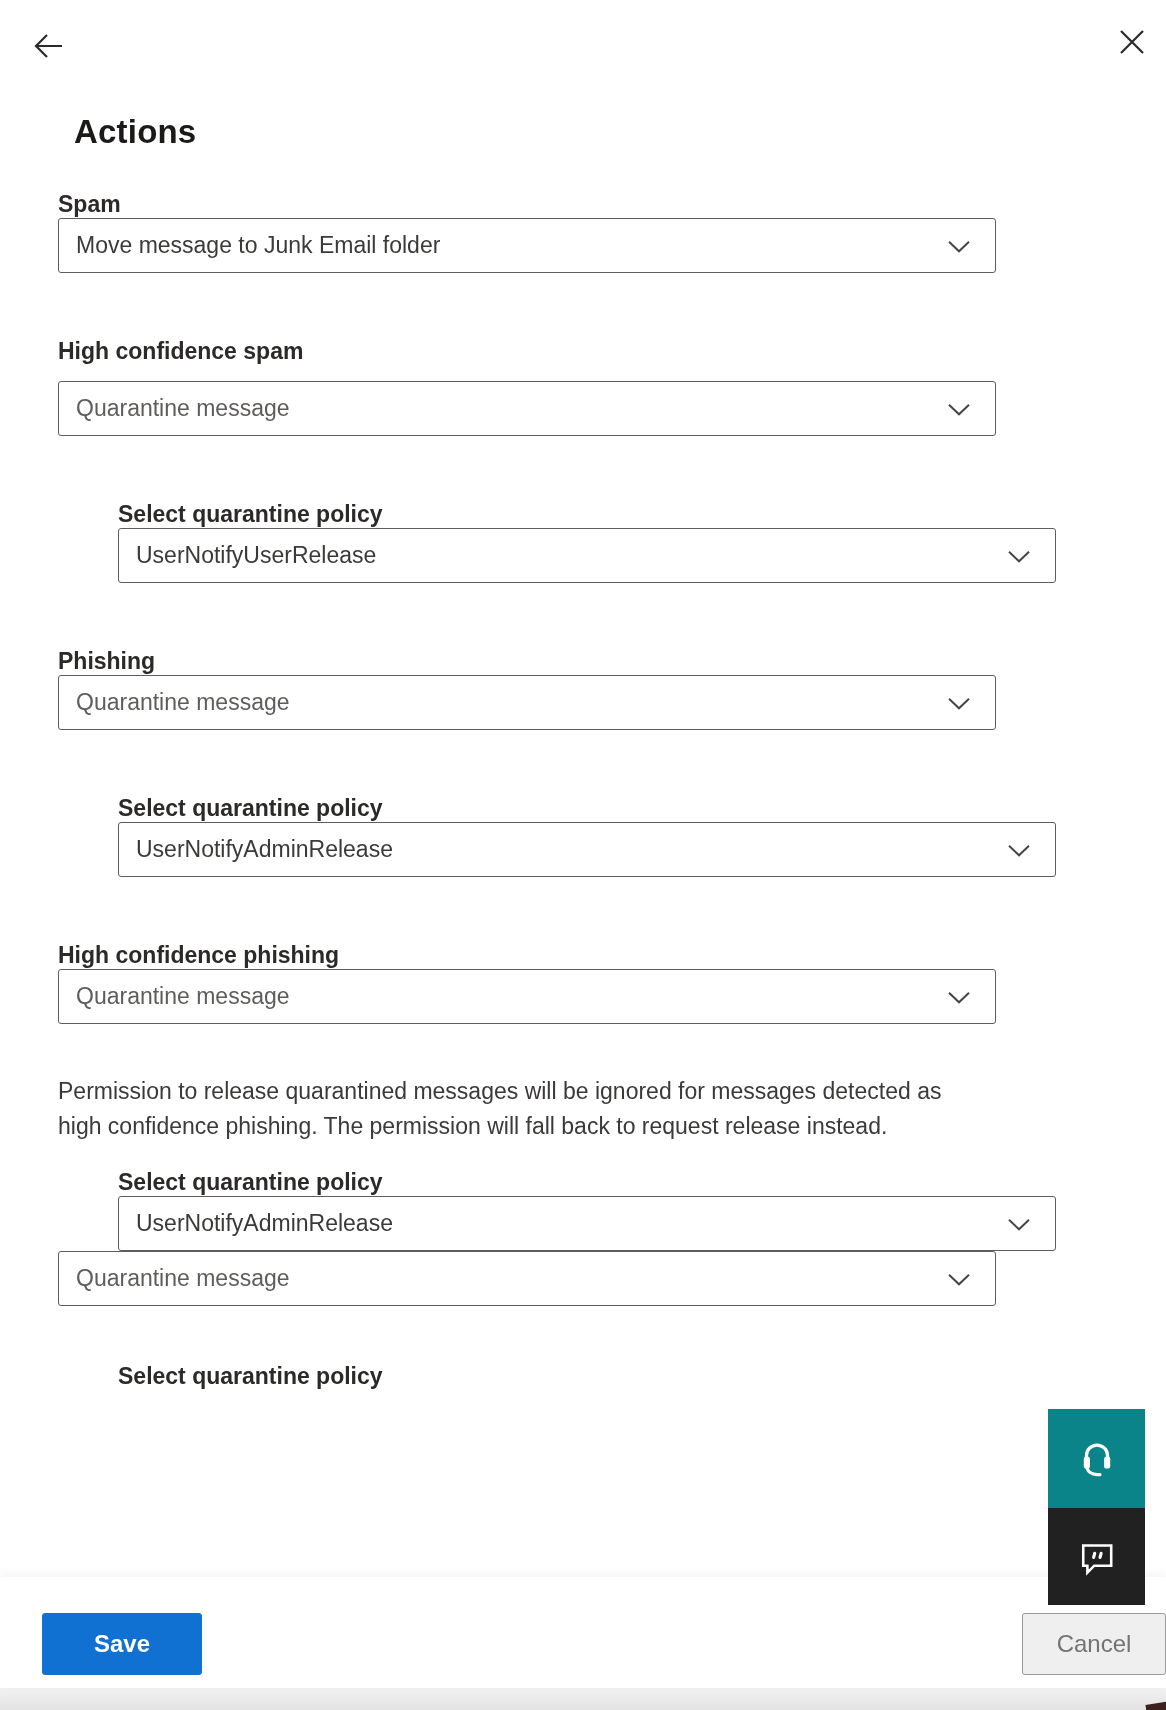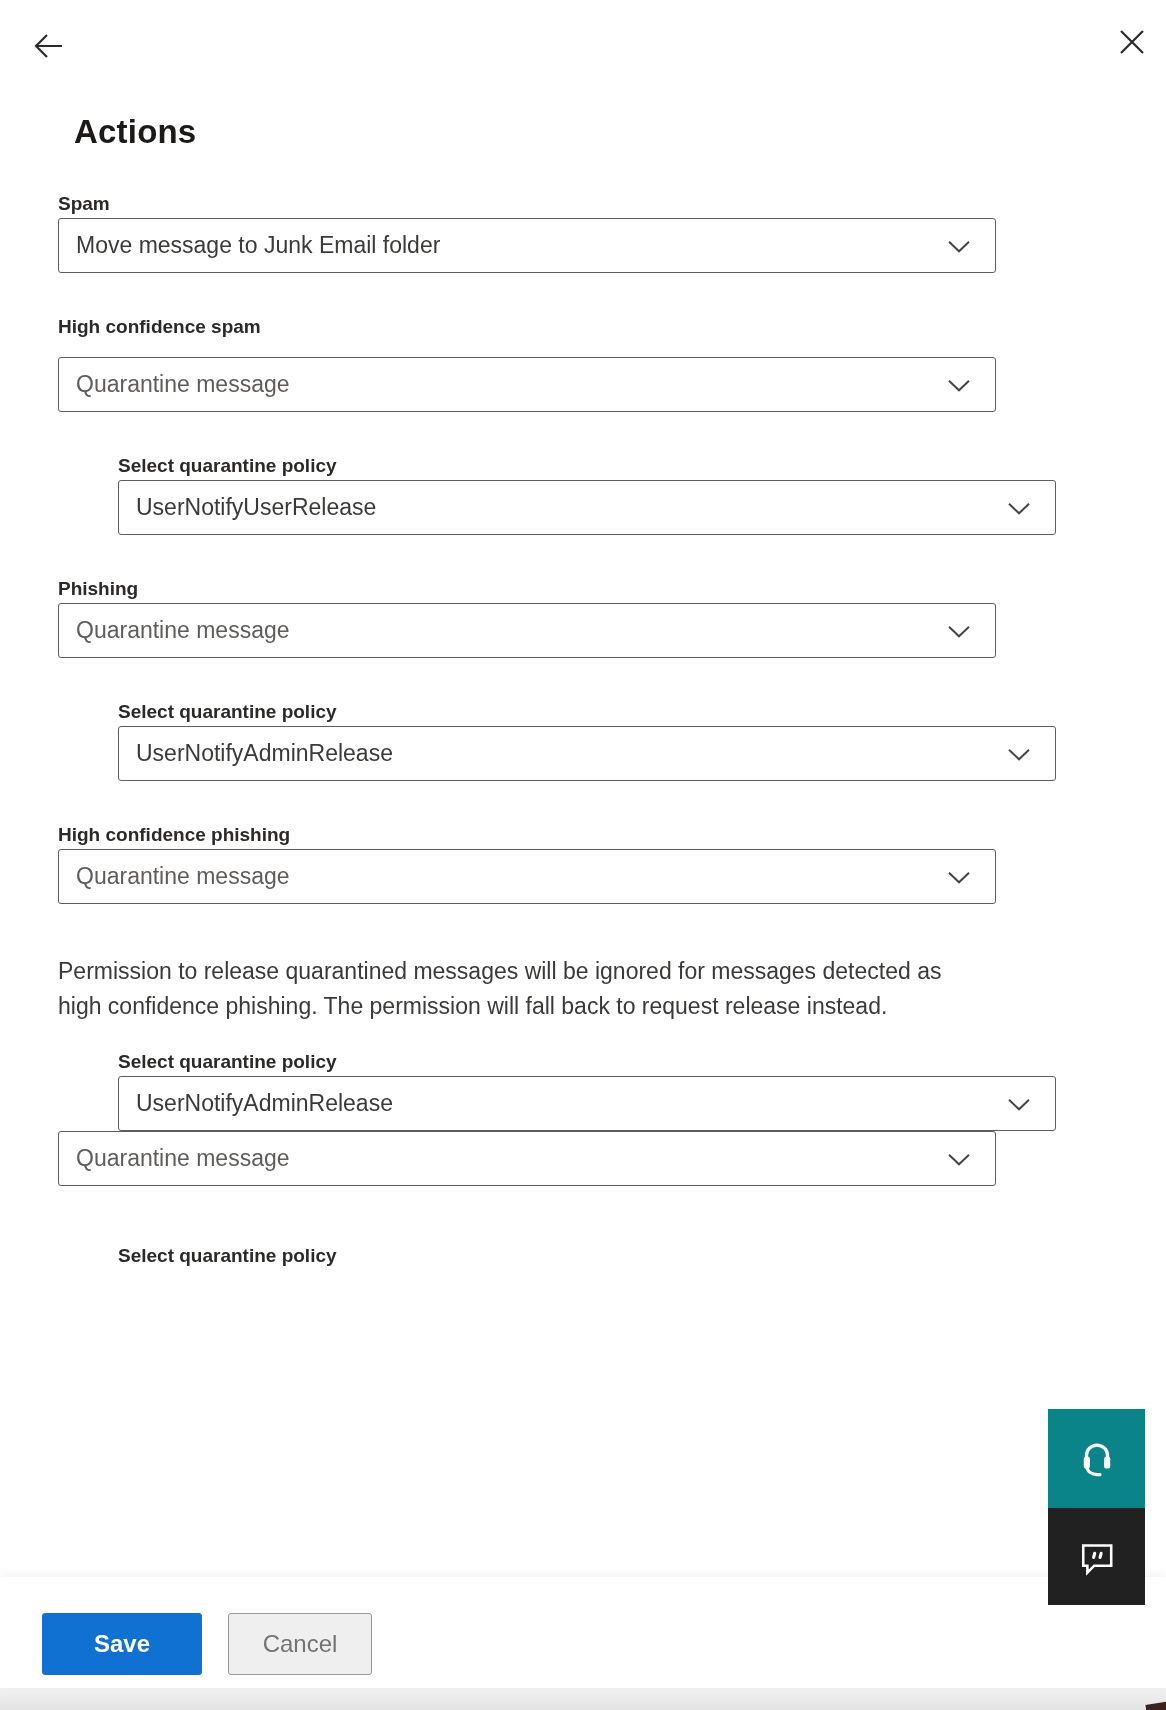--- a/index.html
+++ b/index.html
@@ -21,24 +21,24 @@
   .close-btn{left:1108px;top:18px;width:48px;height:48px;}
 
   
   .content{position:absolute;left:0;top:0;width:1166px;padding-left:58px;box-sizing:border-box;}
   .page-title{
     margin:16px;padding-top:95px;
     font-size:33px;font-weight:700;color:#1b1a19;line-height:42px;
     letter-spacing:.2px;
   }
   .field-label{
-    font-size:19px;font-weight:600;color:#2b2a29;line-height:28px;
+    font-size:23px;font-weight:600;color:#2b2a29;line-height:28px;
   }
   .mt-first{margin-top:37px;}
-  .mt-section{margin-top:40px;}
+  .mt-section{margin-top:64px;}
   .mt-note-follow{margin-top:24px;}
   .mt-clipped{margin-top:56px;}
   .indent{margin-left:60px;}
 
   .dropdown{
     position:relative;
     width:938px;height:55px;
     border:1px solid #5f5d5b;border-radius:3px;
     background:#fff;
     display:flex;align-items:center;
@@ -64,21 +64,21 @@
     font-size:23px;color:#3b3a39;line-height:35px;
     white-space:pre-line;
   }
 
   
   .footer{
     position:absolute;left:0;top:1577px;width:1166px;height:111px;
     background:#ffffff;z-index:5;
     box-shadow:0 -3px 10px rgba(0,0,0,0.05);
   }
-  .footer-inner{padding:36px 0 0 42px;display:flex;gap:26px;}
+  .footer-inner{padding:36px 0 0 42px;display:flex;gap:26px;justify-content:space-between;}
   .btn{
     height:62px;border-radius:3px;
     font-family:"Liberation Sans","DejaVu Sans",sans-serif;
     font-size:24px;cursor:pointer;
     display:flex;align-items:center;justify-content:center;
     box-sizing:border-box;
   }
   .btn-primary{
     width:160px;background:#1071d2;border:1px solid #1071d2;
     color:#ffffff;font-weight:600;

